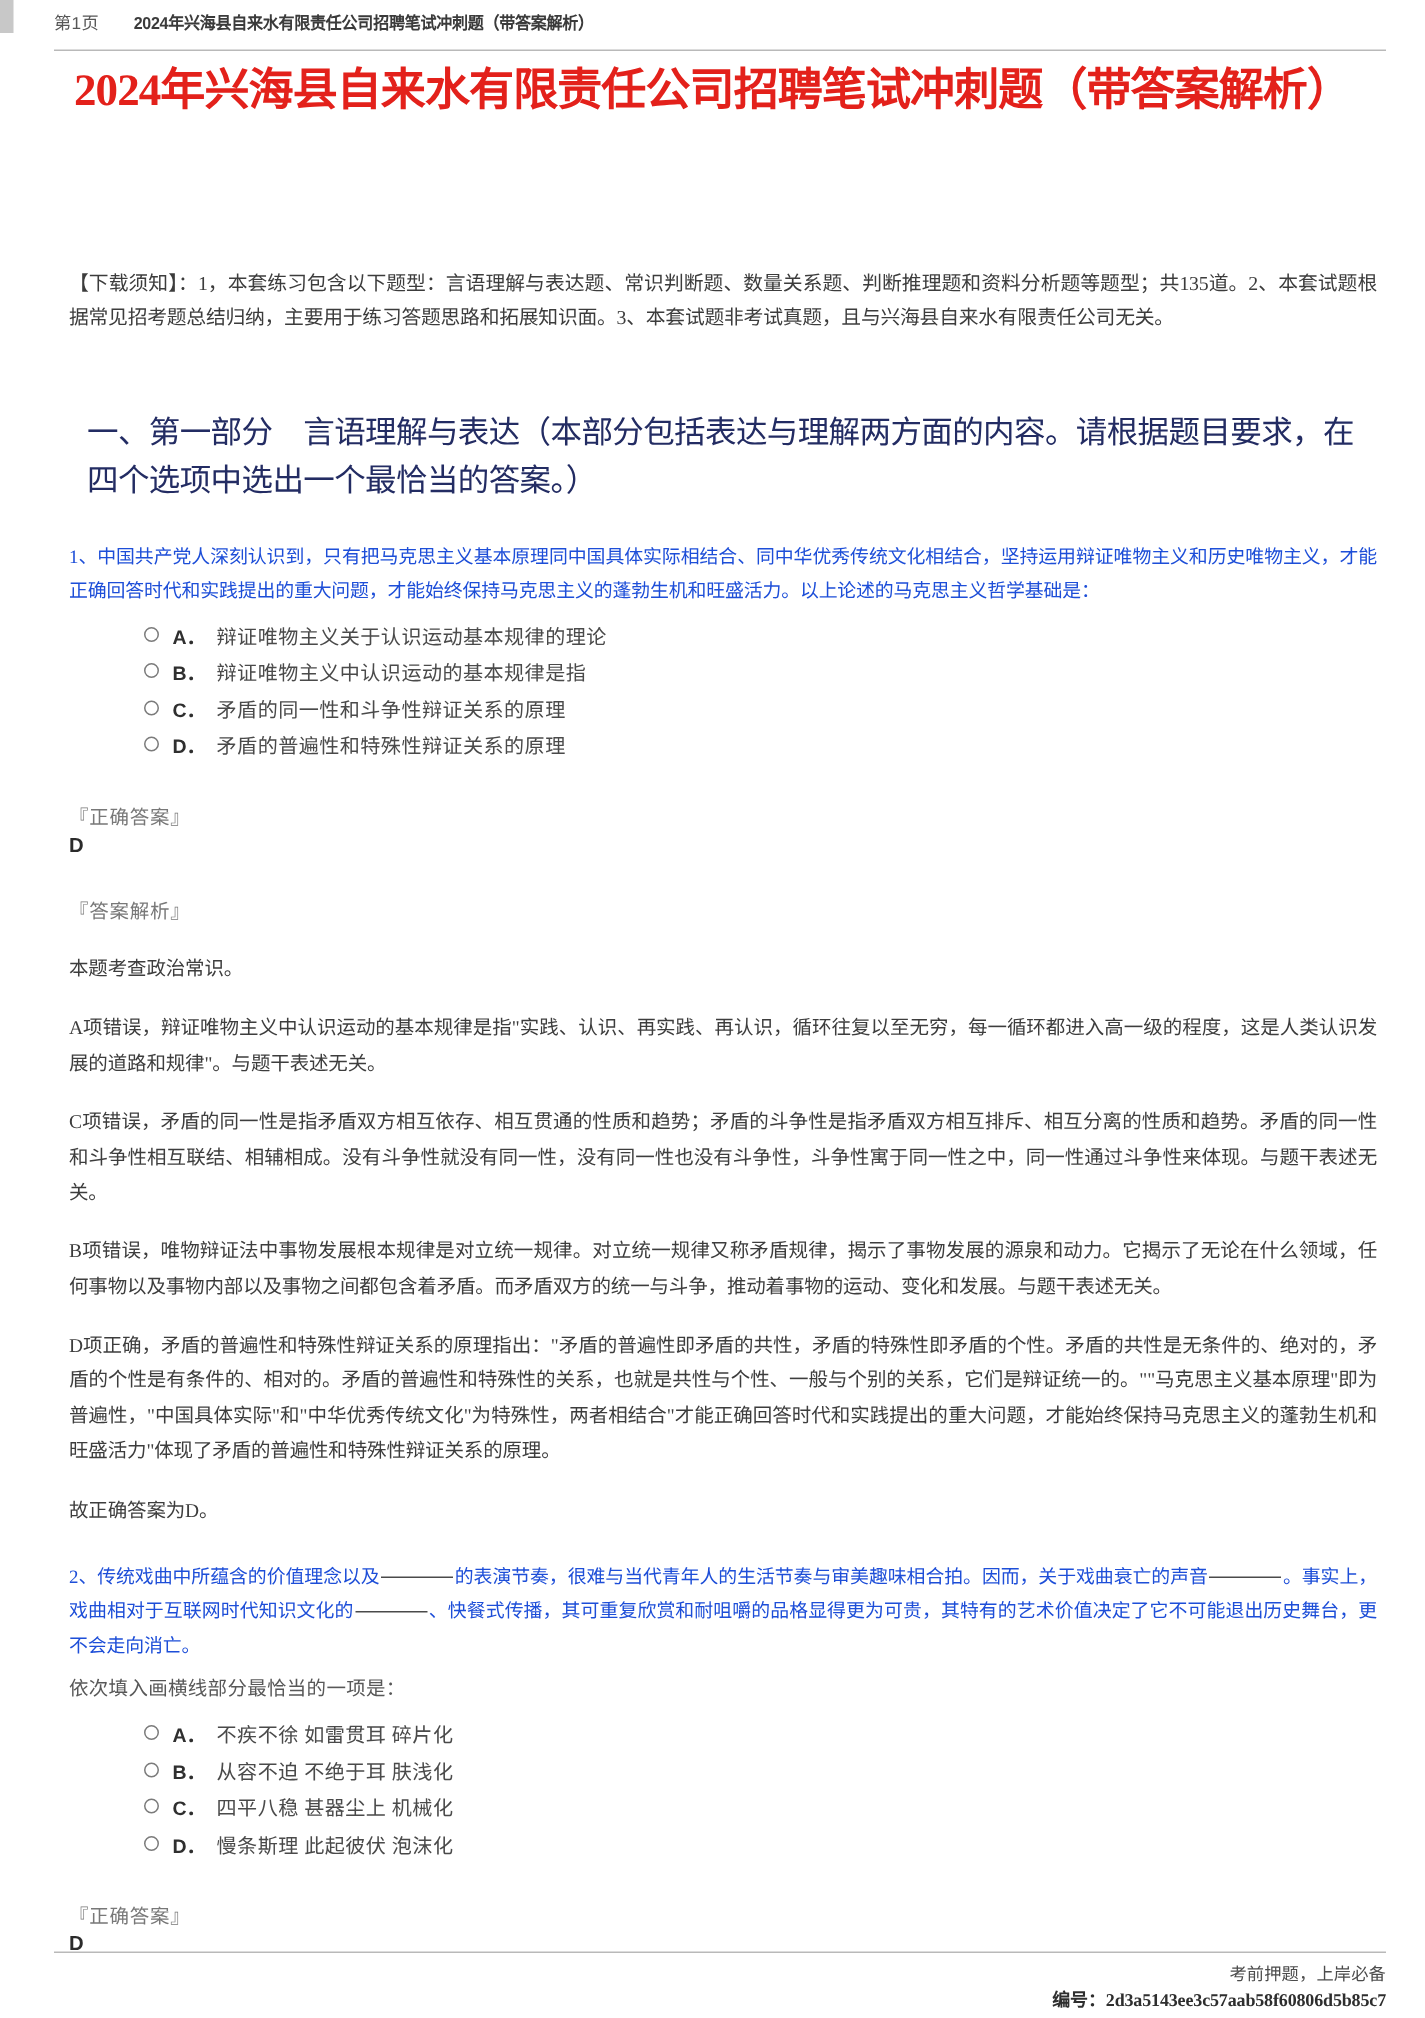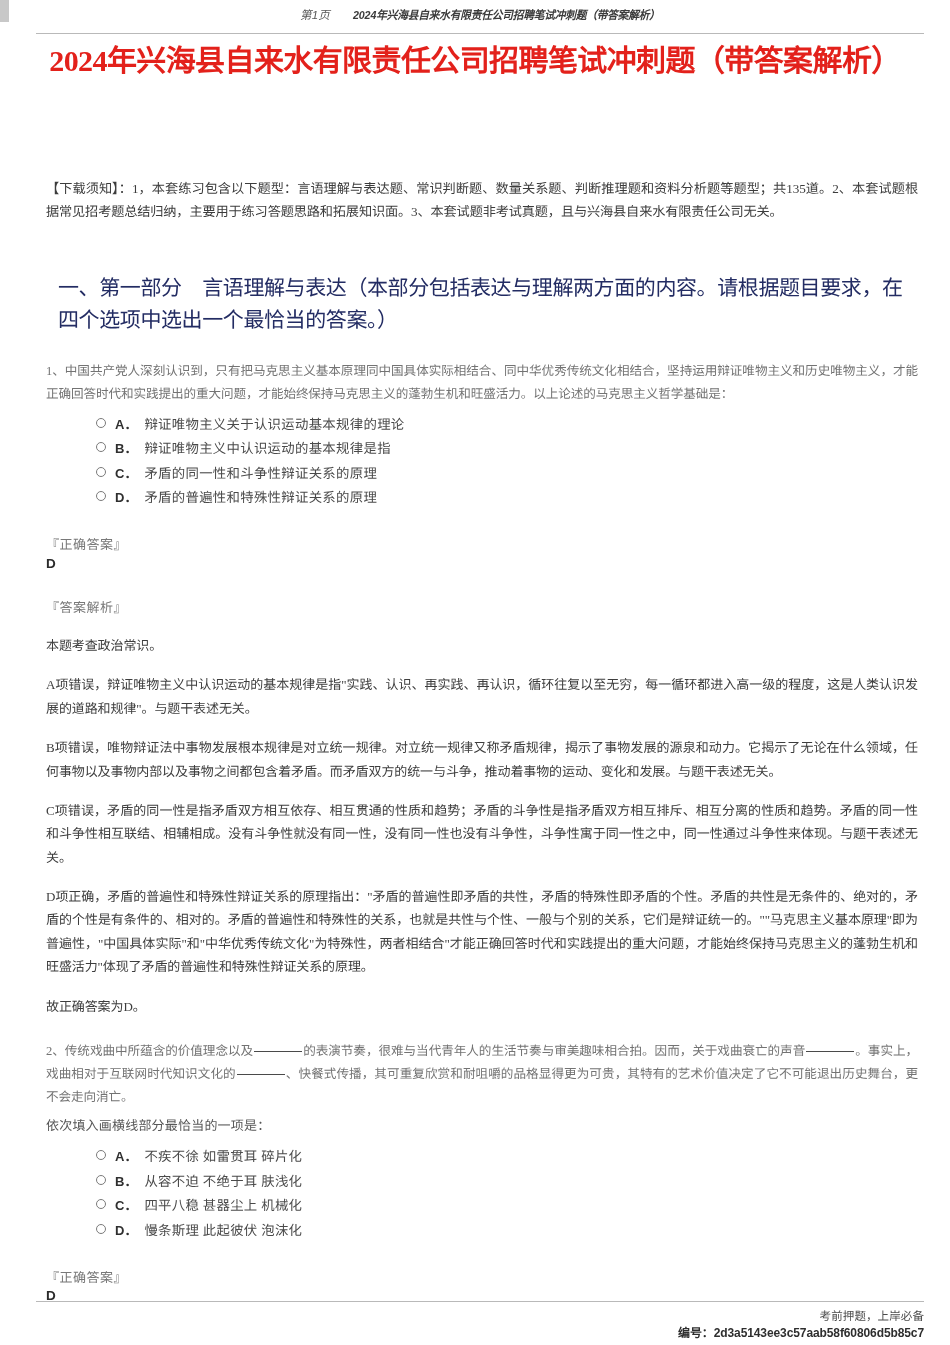--- a/index.html
+++ b/index.html
@@ -28,24 +28,23 @@
     background: #c8c8c8;
   }
 
   
   .page-header {
     position: absolute;
     left: 36px; right: 26px; top: 6px;
     height: 24px;
     display: flex;
     align-items: flex-start;
-    justify-content: center;
+    justify-content: flex-start;
     border-bottom: 1px solid #b9b9b9;
     padding-bottom: 3px;
-    font-style: italic;
   }
   .header-left {
     font-size: 11.5px;
     color: #565656;
     font-family: "Liberation Sans", sans-serif;
     letter-spacing: .2px;
   }
   .header-right {
     font-size: 11.5px;
     color: #3b3b3b;
@@ -90,21 +89,21 @@
     font-size: 21px;
     line-height: 1.5;
     color: #232c63;
     margin: 0 0 24px 12px;
     letter-spacing: -.4px;
   }
 
   .q-stem {
     font-size: 12.6px;
     line-height: 1.82;
-    color: #737373;
+    color: #1d4ed8;
     text-align: justify;
     letter-spacing: -.1px;
     margin-bottom: 6px;
   }
 
   .options {
     margin: 6px 0 4px 0;
     padding: 0;
     list-style: none;
   }
@@ -192,21 +191,21 @@
   }
   .footer-left {
     font-size: 11.5px;
     color: #4c4c4c;
     font-family: "Liberation Sans", sans-serif;
     letter-spacing: .1px;
   }
   .footer-right {
     font-size: 12px;
     color: #2e2e2e;
-    font-family: Liberation Sans, sans-serif;
+    font-family: Liberation Serif, serif;
     font-weight: 700;
     letter-spacing: -.1px;
   }
 </style>
 </head>
 <body>
 
 <div class="page">
 
   <div class="left-rail"></div>
@@ -249,22 +248,22 @@
           <span class="option-text">矛盾的普遍性和特殊性辩证关系的原理</span>
         </li>
       </ul>
 
       <div class="ans-label">『正确答案』</div>
       <div class="ans-value">D</div>
       <div class="ans-label">『答案解析』</div>
 
       <div class="exp-line">本题考查政治常识。</div>
       <div class="exp-line">A项错误，辩证唯物主义中认识运动的基本规律是指"实践、认识、再实践、再认识，循环往复以至无穷，每一循环都进入高一级的程度，这是人类认识发展的道路和规律"。与题干表述无关。</div>
+      <div class="exp-line">C项错误，矛盾的同一性是指矛盾双方相互依存、相互贯通的性质和趋势；矛盾的斗争性是指矛盾双方相互排斥、相互分离的性质和趋势。矛盾的同一性和斗争性相互联结、相辅相成。没有斗争性就没有同一性，没有同一性也没有斗争性，斗争性寓于同一性之中，同一性通过斗争性来体现。与题干表述无关。</div>
       <div class="exp-line">B项错误，唯物辩证法中事物发展根本规律是对立统一规律。对立统一规律又称矛盾规律，揭示了事物发展的源泉和动力。它揭示了无论在什么领域，任何事物以及事物内部以及事物之间都包含着矛盾。而矛盾双方的统一与斗争，推动着事物的运动、变化和发展。与题干表述无关。</div>
-      <div class="exp-line">C项错误，矛盾的同一性是指矛盾双方相互依存、相互贯通的性质和趋势；矛盾的斗争性是指矛盾双方相互排斥、相互分离的性质和趋势。矛盾的同一性和斗争性相互联结、相辅相成。没有斗争性就没有同一性，没有同一性也没有斗争性，斗争性寓于同一性之中，同一性通过斗争性来体现。与题干表述无关。</div>
       <div class="exp-line">D项正确，矛盾的普遍性和特殊性辩证关系的原理指出："矛盾的普遍性即矛盾的共性，矛盾的特殊性即矛盾的个性。矛盾的共性是无条件的、绝对的，矛盾的个性是有条件的、相对的。矛盾的普遍性和特殊性的关系，也就是共性与个性、一般与个别的关系，它们是辩证统一的。""马克思主义基本原理"即为普遍性，"中国具体实际"和"中华优秀传统文化"为特殊性，两者相结合"才能正确回答时代和实践提出的重大问题，才能始终保持马克思主义的蓬勃生机和旺盛活力"体现了矛盾的普遍性和特殊性辩证关系的原理。</div>
       <div class="exp-line">故正确答案为D。</div>
     </div>
 
     <div style="margin-top:22px;">
       <div class="q-stem">
         <span>2、传统戏曲中所蕴含的价值理念以及</span><span class="blank"></span><span>的表演节奏，很难与当代青年人的生活节奏与审美趣味相合拍。因而，关于戏曲衰亡的声音</span><span class="blank"></span><span>。事实上，戏曲相对于互联网时代知识文化的</span><span class="blank"></span><span>、快餐式传播，其可重复欣赏和耐咀嚼的品格显得更为可贵，其特有的艺术价值决定了它不可能退出历史舞台，更不会走向消亡。</span>
       </div>
 
       <div class="prompt-line">依次填入画横线部分最恰当的一项是：</div>

